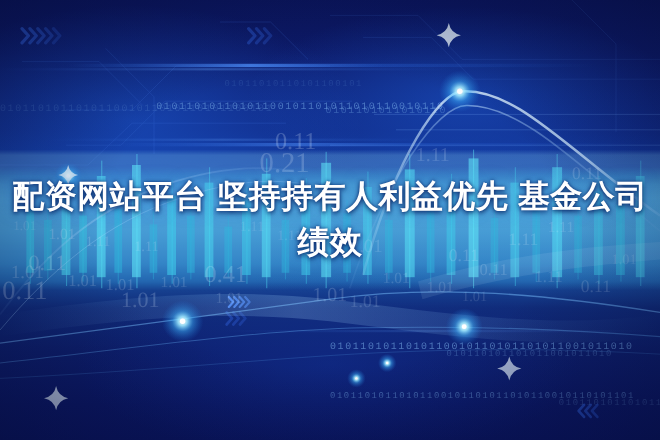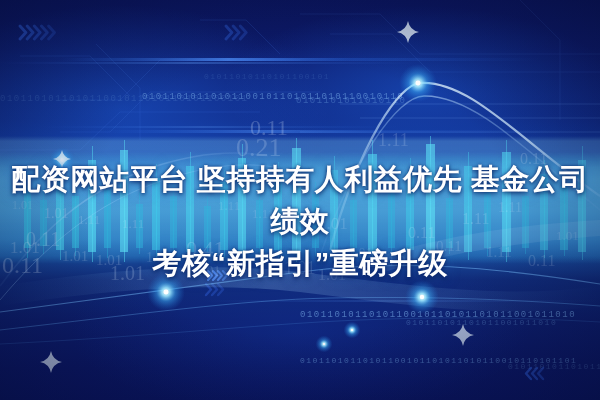--- a/index.html
+++ b/index.html
@@ -402,16 +402,15 @@
      Q60.56 160.44 53 159
      Q60.56 157.56 62 150 Z" fill="#eaf7ff"></path>
         </g>
       </g>
   </svg>
 
   <div class="layer" id="vignette" style="z-index:22"></div>
 
   <div id="headline">
     <span class="line" id="line1">配资网站平台 坚持持有人利益优先 基金公司绩效</span>
-    <span class="line" id="line2">考核“新指引”重磅升级</span>
   </div>
 
 </div>
 
 </body></html>

